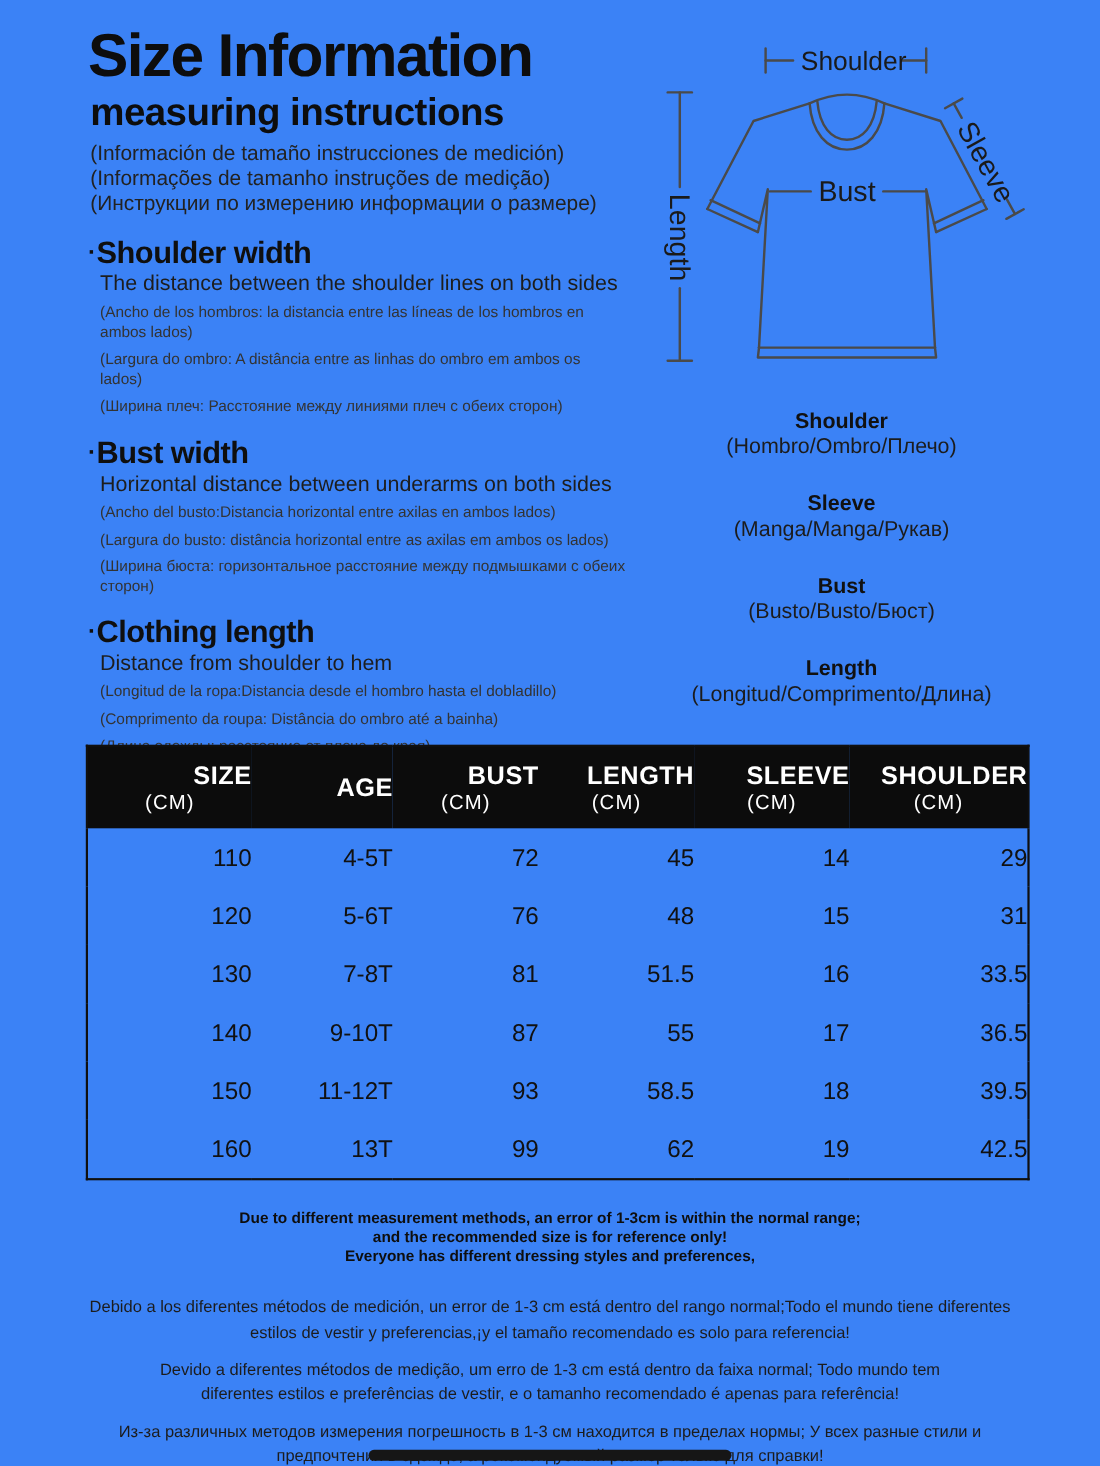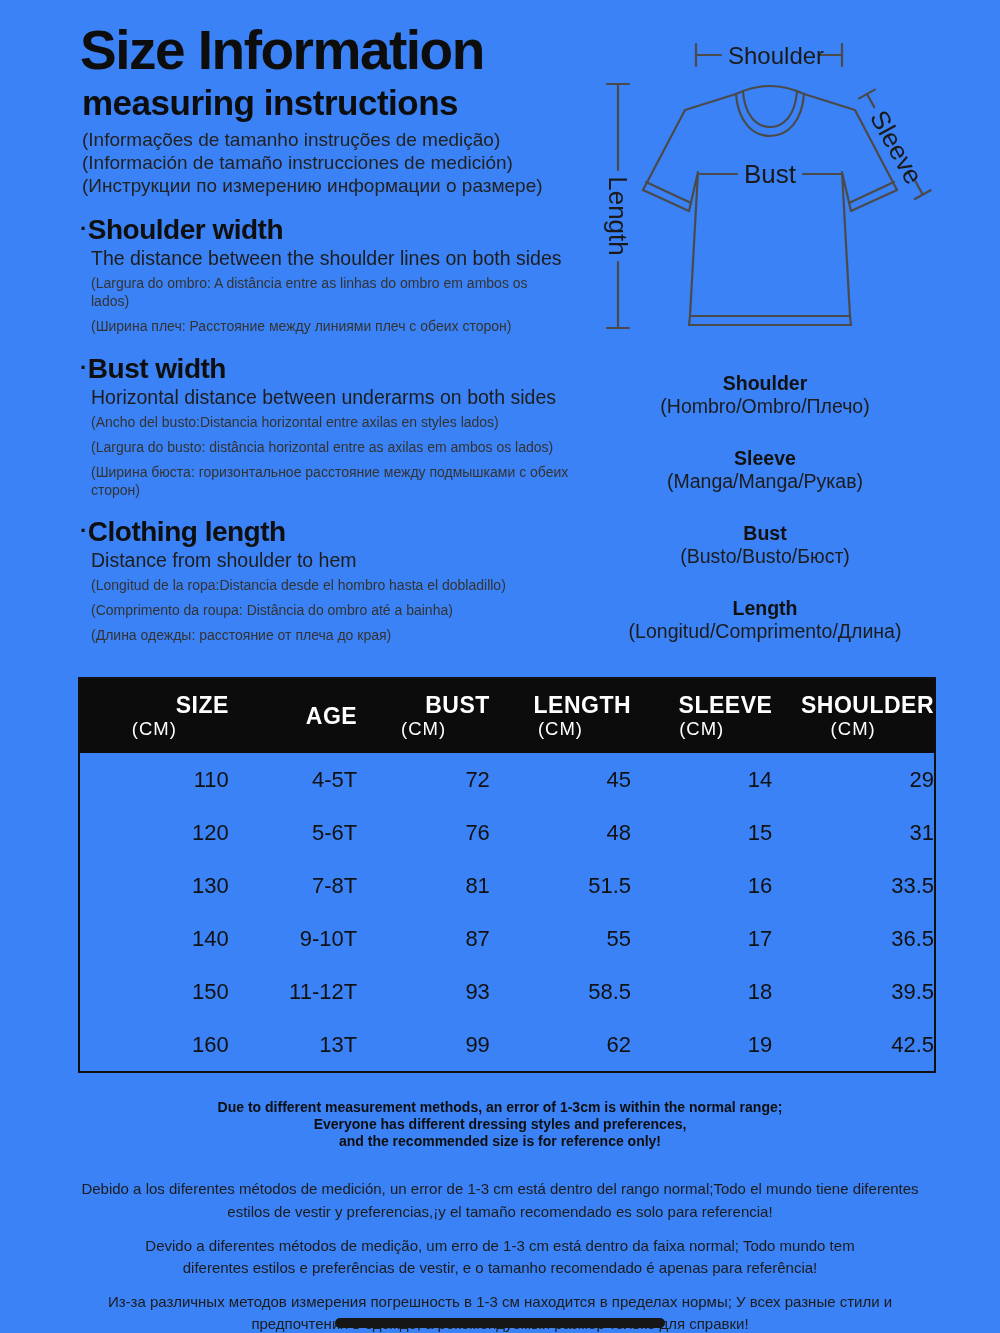--- a/index.html
+++ b/index.html
@@ -48,35 +48,36 @@
     width:330px; height:10px; border-radius:5px; background:#161616; }
 </style>
 </head>
 <body>
 
 <div class="page">
 
   <div class="left-col">
     <div class="title">Size Information</div>
     <div class="subtitle">measuring instructions</div>
+    <div class="tr-line">(Información de tamaño instrucciones de medición)</div>
     <div class="tr-line">(Informações de tamanho instruções de medição)</div>
-    <div class="tr-line">(Información de tamaño instrucciones de medición)</div>
     <div class="tr-line">(Инструкции по измерению информации о размере)</div>
 
     <div class="sec">
       <div class="sec-title"><span class="bullet">·</span><span>Shoulder width</span></div>
       <div class="sec-desc">The distance between the shoulder lines on both sides</div>
+      <div class="sec-note">(Ancho de los hombros: la distancia entre las líneas de los hombros en ambos lados)</div>
       <div class="sec-note">(Largura do ombro: A distância entre as linhas do ombro em ambos os lados)</div>
       <div class="sec-note">(Ширина плеч: Расстояние между линиями плеч с обеих сторон)</div>
     </div>
 
     <div class="sec">
       <div class="sec-title"><span class="bullet">·</span><span>Bust width</span></div>
       <div class="sec-desc">Horizontal distance between underarms on both sides</div>
-      <div class="sec-note">(Ancho del busto:Distancia horizontal entre axilas en styles lados)</div>
+      <div class="sec-note">(Ancho del busto:Distancia horizontal entre axilas en ambos lados)</div>
       <div class="sec-note">(Largura do busto: distância horizontal entre as axilas em ambos os lados)</div>
       <div class="sec-note">(Ширина бюста: горизонтальное расстояние между подмышками с обеих сторон)</div>
     </div>
 
     <div class="sec">
       <div class="sec-title"><span class="bullet">·</span><span>Clothing length</span></div>
       <div class="sec-desc">Distance from shoulder to hem</div>
       <div class="sec-note">(Longitud de la ropa:Distancia desde el hombro hasta el dobladillo)</div>
       <div class="sec-note">(Comprimento da roupa: Distância do ombro até a bainha)</div>
       <div class="sec-note">(Длина одежды: расстояние от плеча до края)</div>
@@ -225,22 +226,22 @@
         <td>62</td>
         <td>19</td>
         <td>42.5</td>
       </tr>
     </tbody>
   </table>
 
   <div class="disc">
     <div class="d-en">
       <div>Due to different measurement methods, an error of 1-3cm is within the normal range;</div>
+      <div>and the recommended size is for reference only!</div>
       <div>Everyone has different dressing styles and preferences,</div>
-      <div>and the recommended size is for reference only!</div>
     </div>
     <div class="d-sm d-es">Debido a los diferentes métodos de medición, un error de 1-3 cm está dentro del rango normal;Todo el mundo tiene diferentes estilos de vestir y preferencias,¡y el tamaño recomendado es solo para referencia!</div>
     <div class="d-sm d-pt">Devido a diferentes métodos de medição, um erro de 1-3 cm está dentro da faixa normal; Todo mundo tem diferentes estilos e preferências de vestir, e o tamanho recomendado é apenas para referência!</div>
     <div class="d-sm d-ru">Из-за различных методов измерения погрешность в 1-3 см находится в пределах нормы; У всех разные стили и предпочтения в одежде, а рекомендуемый размер только для справки!</div>
   </div>
 
   <div class="home-bar"></div>
 </div>
 
 </body></html>

